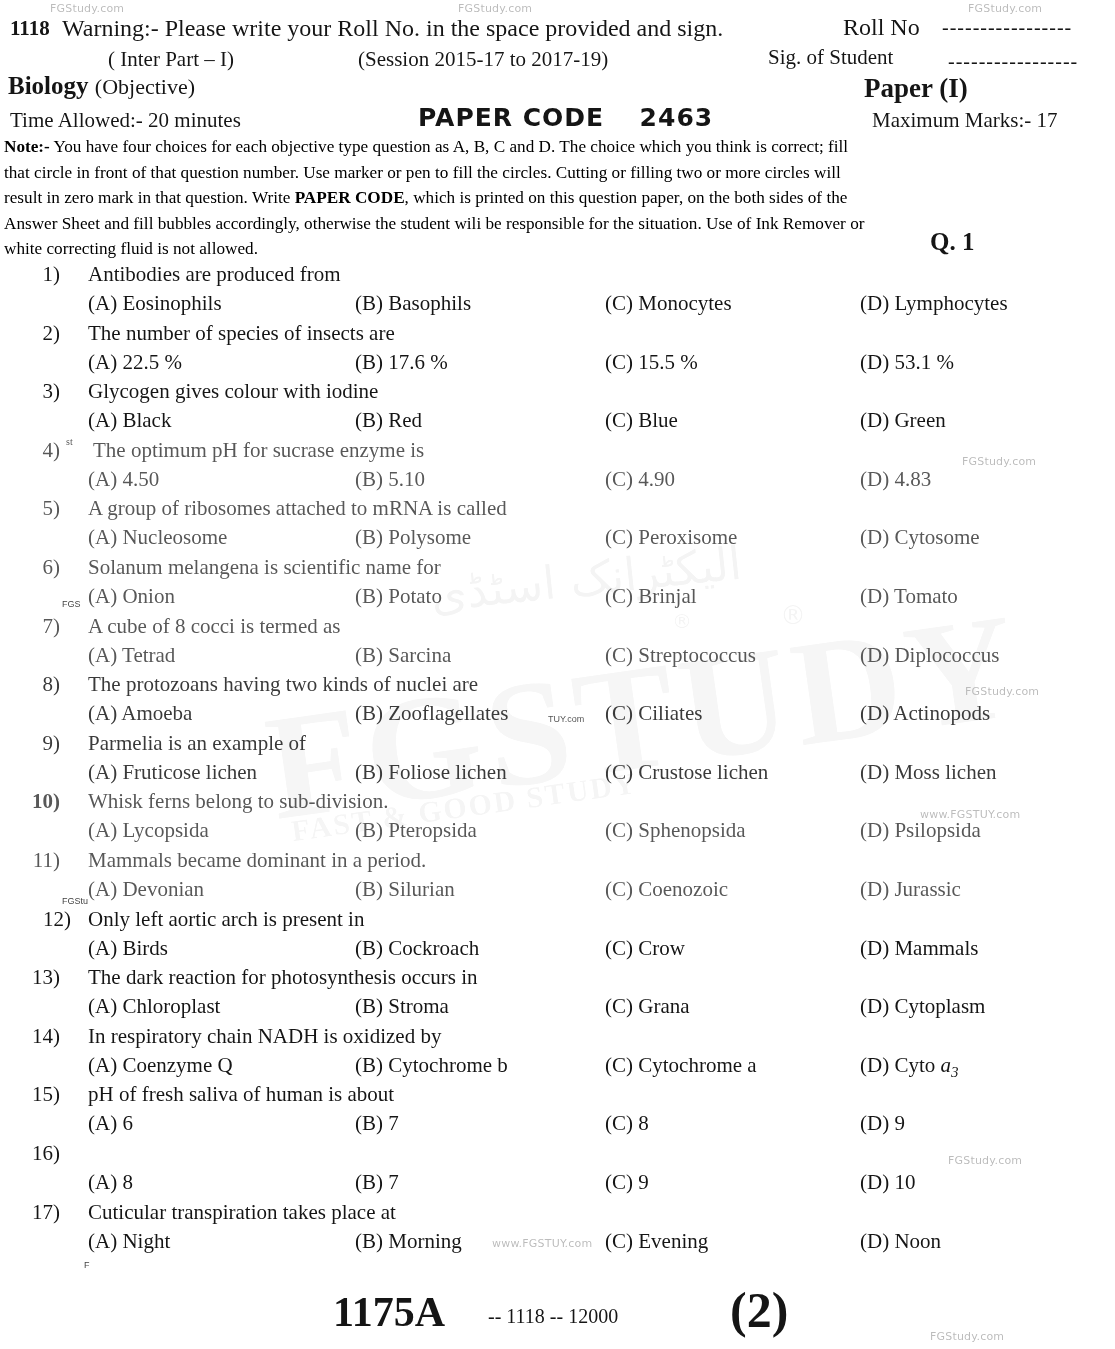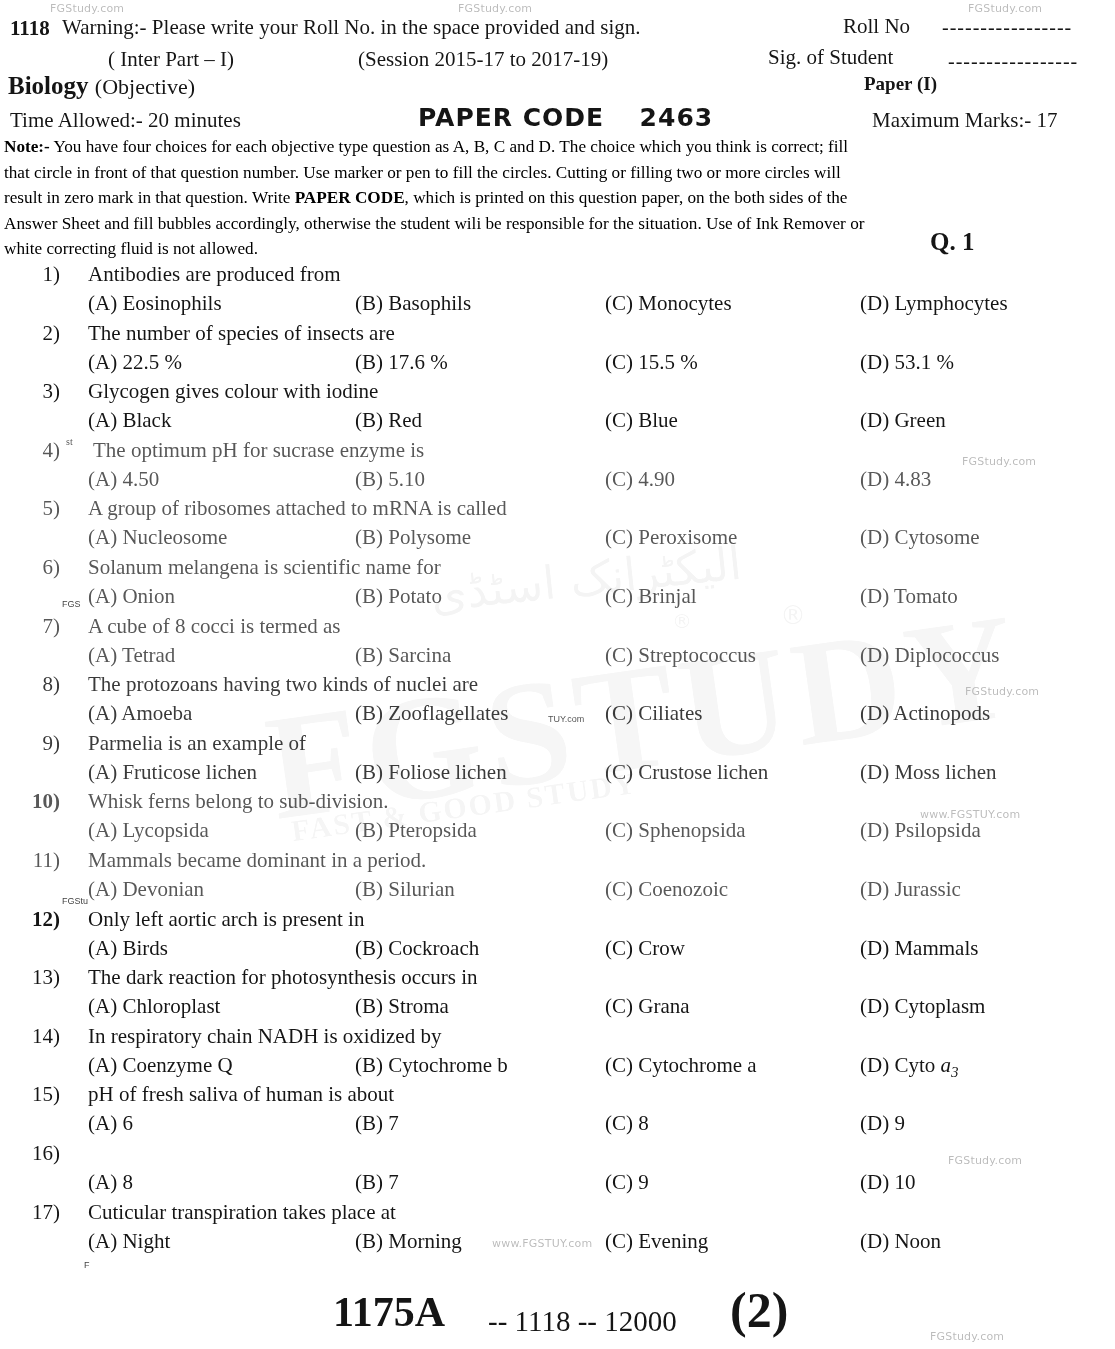--- a/index.html
+++ b/index.html
@@ -82,35 +82,35 @@
     pointer-events: none;
   }
 
   
   .hdr-num {
     font-size: 21px;
     font-weight: bold;
     font-family: "Liberation Serif", serif;
   }
   .hdr-line {
-    font-size: 21px;
+    font-size: 24px;
     font-family: "Liberation Serif", serif;
   }
   .hdr-sub {
     font-size: 21px;
     font-family: "Liberation Serif", serif;
   }
   .subject {
     font-size: 25px;
     font-family: "Liberation Serif", serif;
     font-weight: bold;
   }
   .subject .obj { font-weight: normal; font-size: 22px; }
   .paper-label {
-    font-size: 19px;
+    font-size: 27px;
     font-weight: bold;
     font-family: "Liberation Serif", serif;
   }
   .time-allowed {
     font-size: 21px;
     font-family: "Liberation Serif", serif;
   }
   .paper-code {
     font-family: "DejaVu Sans", sans-serif;
     font-size: 25px;
@@ -191,21 +191,21 @@
 
   
   .ft-main {
     font-family: "Liberation Serif", serif;
     font-weight: bold;
     font-size: 42px;
     letter-spacing: 0px;
   }
   .ft-mid {
     font-family: "Liberation Serif", serif;
-    font-size: 29px;
+    font-size: 20px;
   }
   .ft-paren {
     font-family: "Liberation Serif", serif;
     font-weight: bold;
     font-size: 50px;
   }
 </style>
 </head>
 <body>
 
@@ -360,21 +360,21 @@
       </div>
       <div class="q-block">
         <div class="q-num fade-3" style="left: 14px; top: 0px;">11)</div>
         <div class="q-text fade-3" style="top: 0px;">Mammals became dominant in a period.</div>
         <div class="opt fade-3" style="left: 88px; top: 29px;">(A) Devonian</div>
         <div class="opt fade-3" style="left: 355px; top: 29px;">(B) Silurian</div>
         <div class="opt fade-3" style="left: 605px; top: 29px;">(C) Coenozoic</div>
         <div class="opt fade-3" style="left: 860px; top: 29px;">(D) Jurassic</div>
       </div>
       <div class="q-block">
-        <div class="q-num fade-1" style="left: 14px; top: 0px; font-weight: bold;">12)</div>
+        <div class="q-num fade-1" style="left: 25px; top: 0px;">12)</div>
         <div class="q-text fade-1" style="top: 0px;">Only left aortic arch is present in</div>
         <div class="opt fade-1" style="left: 88px; top: 29px;">(A) Birds</div>
         <div class="opt fade-1" style="left: 355px; top: 29px;">(B) Cockroach</div>
         <div class="opt fade-1" style="left: 605px; top: 29px;">(C) Crow</div>
         <div class="opt fade-1" style="left: 860px; top: 29px;">(D) Mammals</div>
       </div>
       <div class="q-block">
         <div class="q-num fade-1" style="left: 14px; top: 0px;">13)</div>
         <div class="q-text fade-1" style="top: 0px;">The dark reaction for photosynthesis occurs in</div>
         <div class="opt fade-1" style="left: 88px; top: 29px;">(A) Chloroplast</div>

